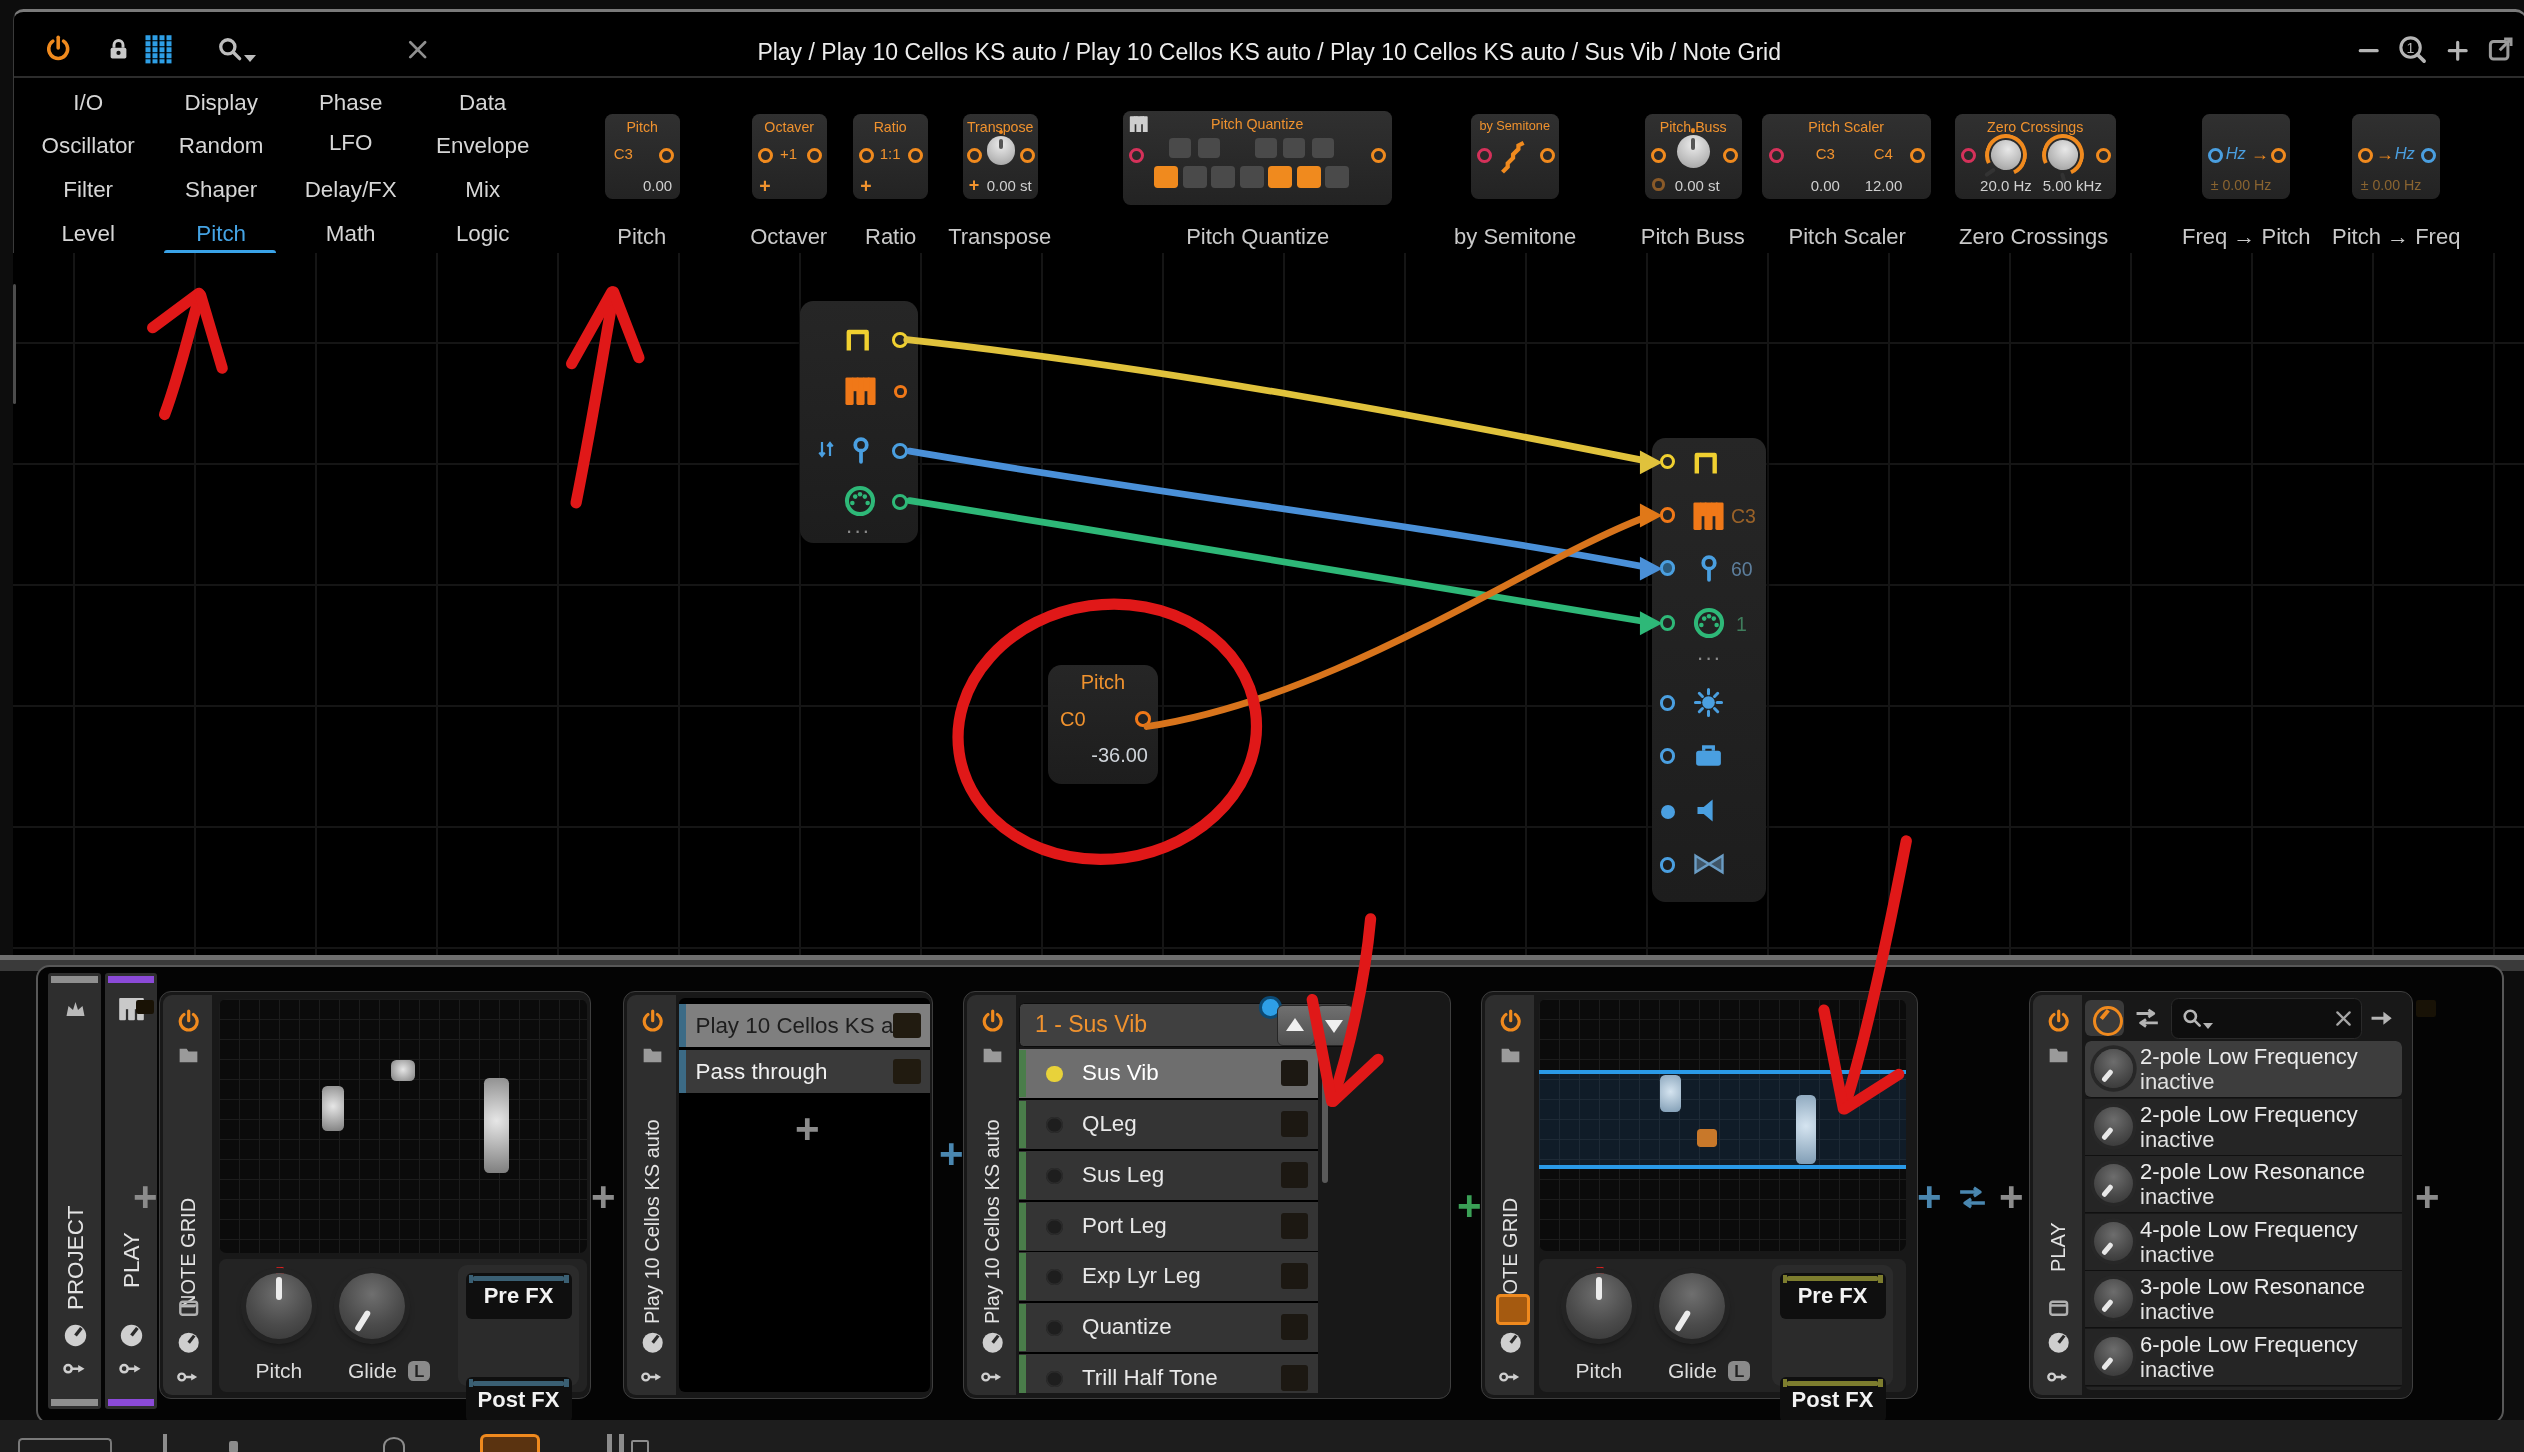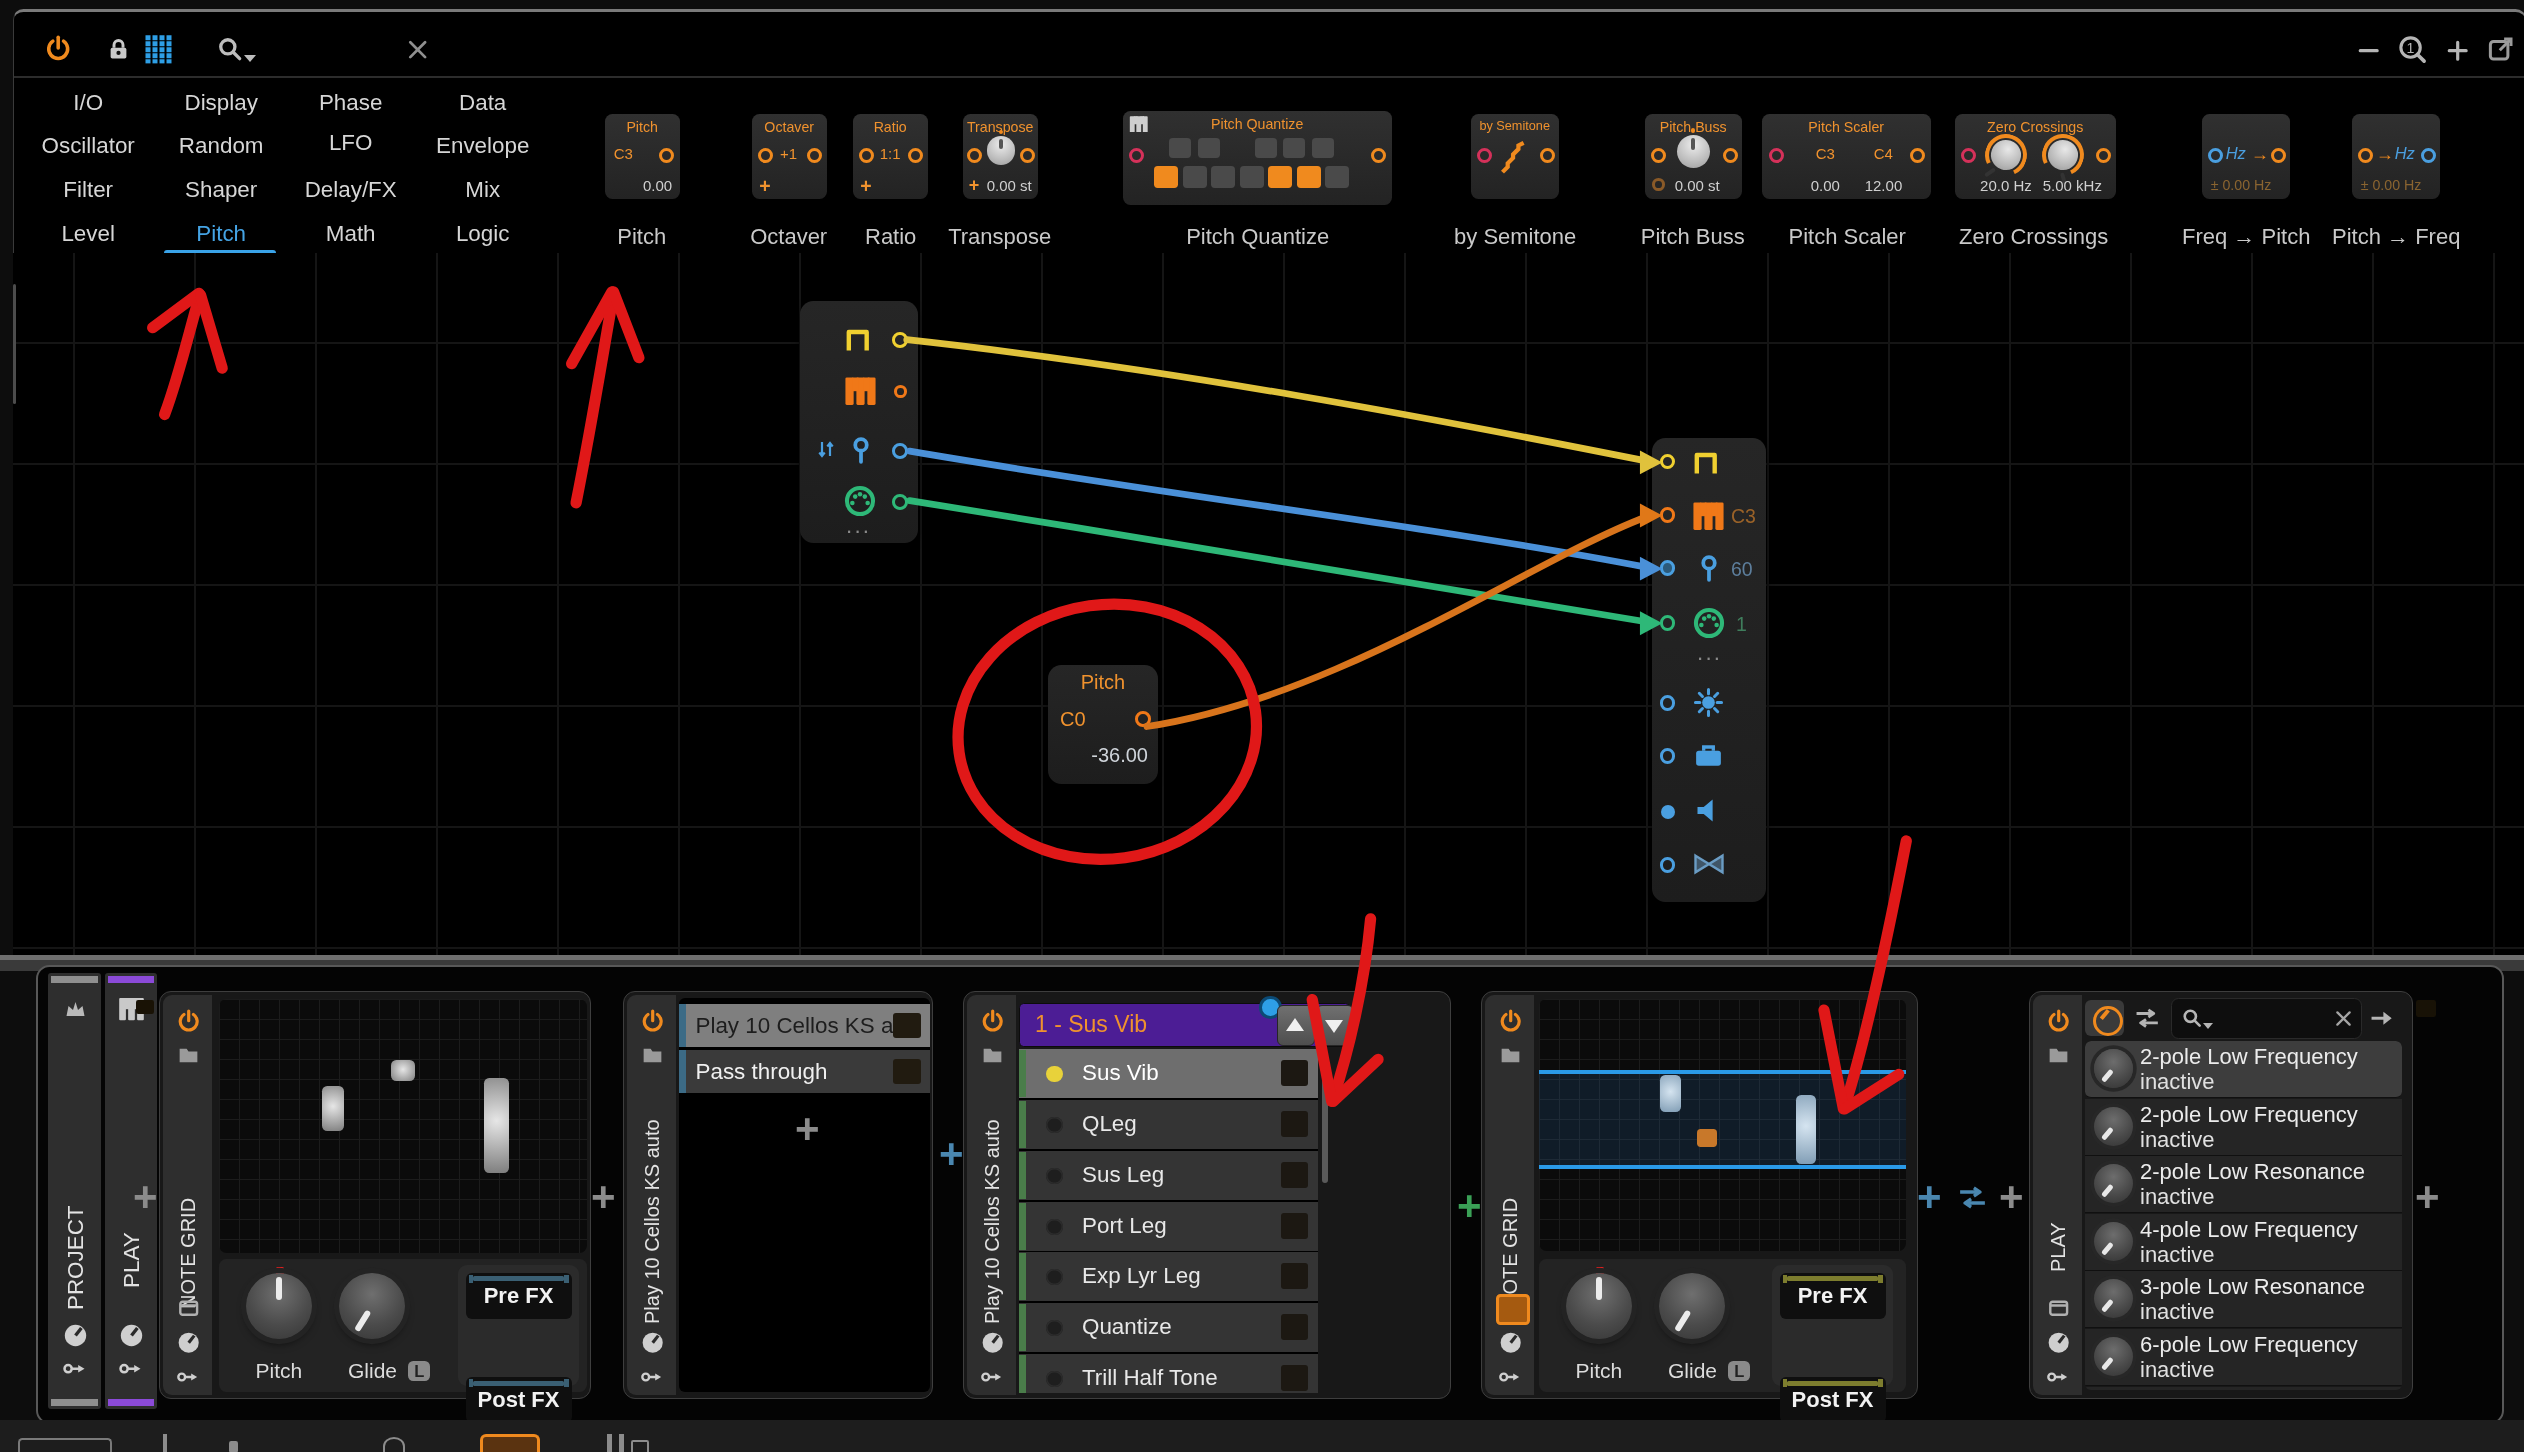--- a/index.html
+++ b/index.html
@@ -228,20 +228,21 @@
     <svg class="ic abs" style="left:129px;top:22.4px;width:30px;height:30px;color:#2e9fe6" viewBox="0 0 40 40" width="30" height="30">
         <use href="#i-grid"></use>
       </svg>
     <svg class="ic abs" style="left:202px;top:23px;width:28.4px;height:28.4px;color:#bdbdbd" viewBox="0 0 38 38" width="28.4" height="28.4">
         <use href="#i-mag"></use>
       </svg>
     <div class="abs" style="left:230px;top:43px;width:0;height:0;border-left:6px solid transparent;border-right:6px solid transparent;border-top:7.5px solid #bdbdbd"></div>
     <svg class="ic abs" style="left:391px;top:25px;width:25.4px;height:25.4px;color:#8f8f8f" viewBox="0 0 34 34" width="25.4" height="25.4">
         <use href="#i-x"></use>
       </svg>
+    <div class="abs" style="left:0;right:0;top:27px;text-align:center;font-size:23px;color:#ececec">Play / Play 10 Cellos KS auto / Play 10 Cellos KS auto / Play 10 Cellos KS auto / Sus Vib / Note Grid</div>
     <svg class="ic abs" style="left:2342px;top:26px;width:25.4px;height:25.4px;color:#b5b5b5" viewBox="0 0 34 34" width="25.4" height="25.4">
         <use href="#i-minus"></use>
       </svg>
     <svg class="ic abs" style="left:2383px;top:22.4px;width:31px;height:31px;color:#b5b5b5" viewBox="0 0 42 42" width="31" height="31">
         <use href="#i-zoom1"></use>
       </svg>
     <svg class="ic abs" style="left:2431px;top:26px;width:25.4px;height:25.4px;color:#b5b5b5" viewBox="0 0 34 34" width="25.4" height="25.4">
         <use href="#i-plus"></use>
       </svg>
     <svg class="ic abs" style="left:2472px;top:22.4px;width:30px;height:30px;color:#9a9a9a" viewBox="0 0 40 40" width="30" height="30">
@@ -595,21 +596,21 @@
           <use href="#i-folder"></use>
         </svg>
       <div class="vname abs" style="left:13.5px;top:82px;height:247px">Play 10 Cellos KS auto</div>
       <svg class="ic abs" style="left:12.7px;top:335px;width:25.4px;height:25.4px;color:#cfcfcf" viewBox="0 0 34 34" width="25.4" height="25.4">
           <use href="#i-sknob"></use>
         </svg>
       <svg class="ic abs" style="left:11.2px;top:370px;width:28.4px;height:24px;color:#cfcfcf" viewBox="0 0 38 32" width="28.4" height="24">
           <use href="#i-route"></use>
         </svg>
     </div>
-    <div class="abs" style="left:55px;top:10.5px;width:329px;height:42px;background:#4c1d95;border:0.7px solid #0c0c0c;border-radius:4.5px">
+    <div class="abs" style="left:55px;top:10.5px;width:329px;height:42px;background:#404040;border:0.7px solid #0c0c0c;border-radius:4.5px">
       <div class="abs" style="left:15px;top:7.5px;font-size:23px;color:#f0922e;white-space:nowrap">1 - Sus Vib</div>
       <div class="abs" style="left:239px;top:-7.5px;width:16.5px;height:16.5px;border-radius:50%;background:#2e9fe6;border:3px solid #0c4a74"></div>
       <div class="udbtn abs" style="left:257px;top:1.5px;width:36px;height:39px">
           <div class="tri-up abs" style="left:8.2px;top:12px"></div>
         </div>
       <div class="udbtn abs" style="left:296px;top:1.5px;width:36px;height:39px">
           <div class="tri-dn abs" style="left:8.2px;top:13.5px"></div>
         </div>
     </div>
     <div class="abs" style="left:55px;top:57px;width:299px;height:344px;overflow:hidden;background:#000">

